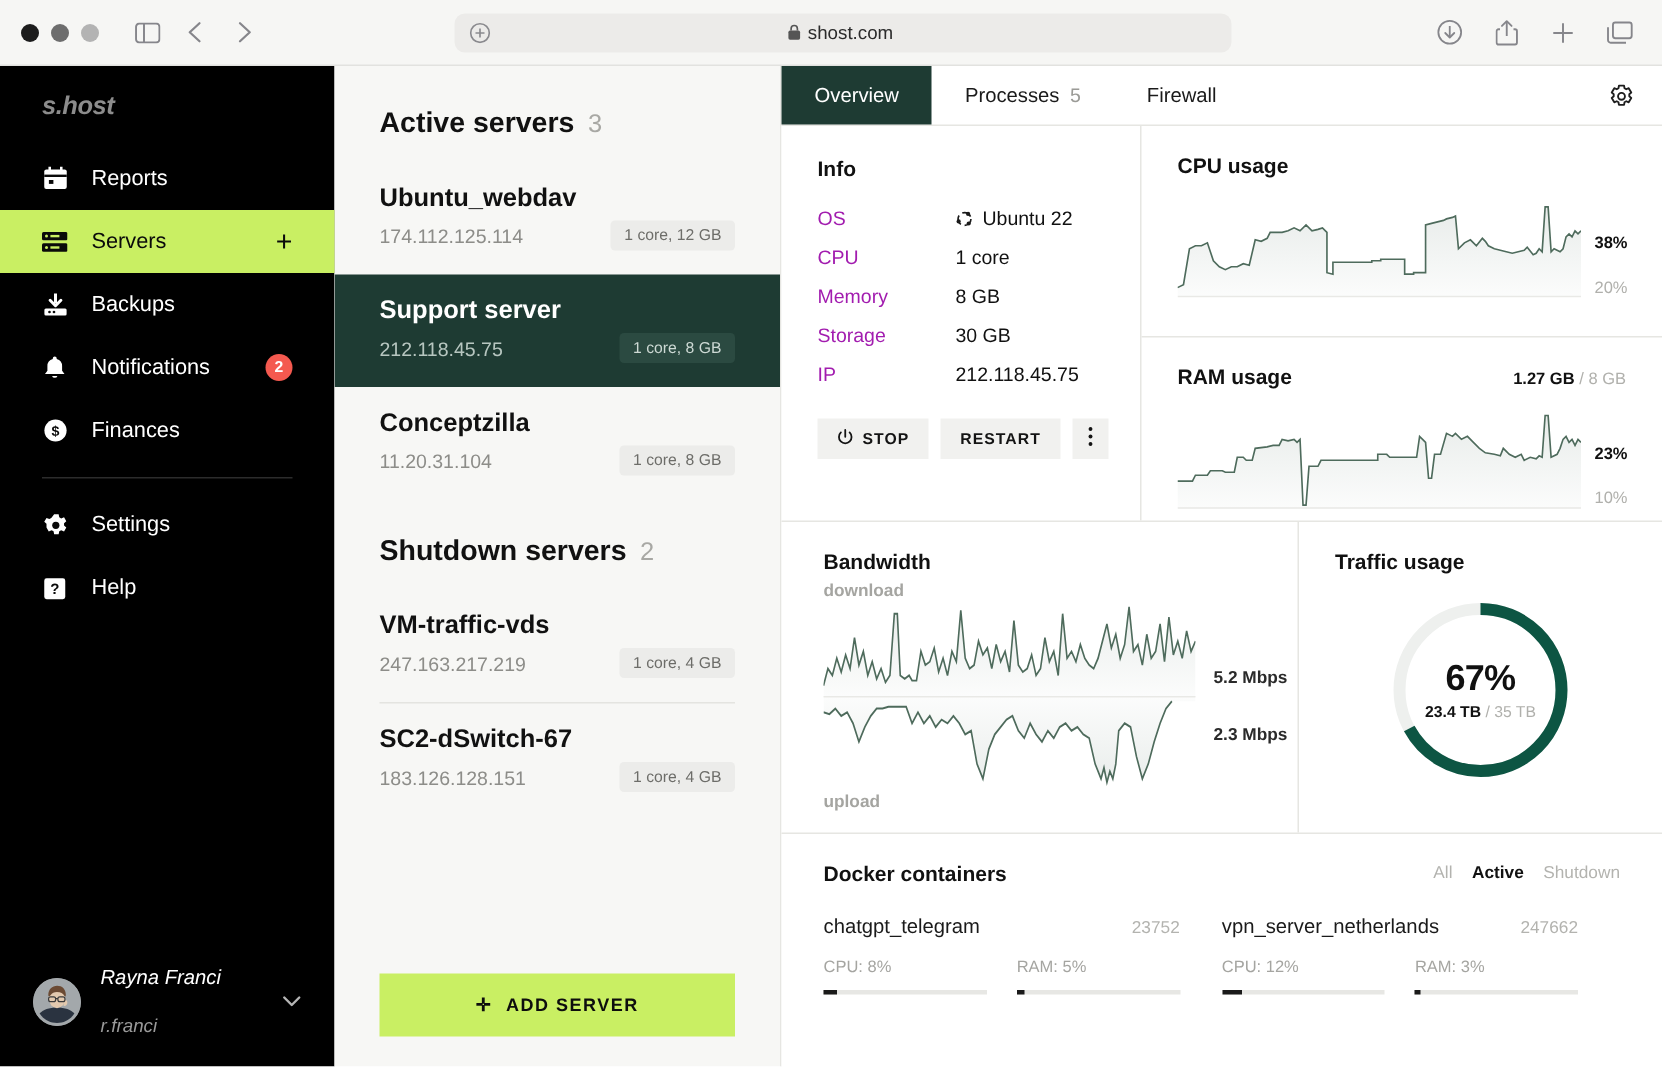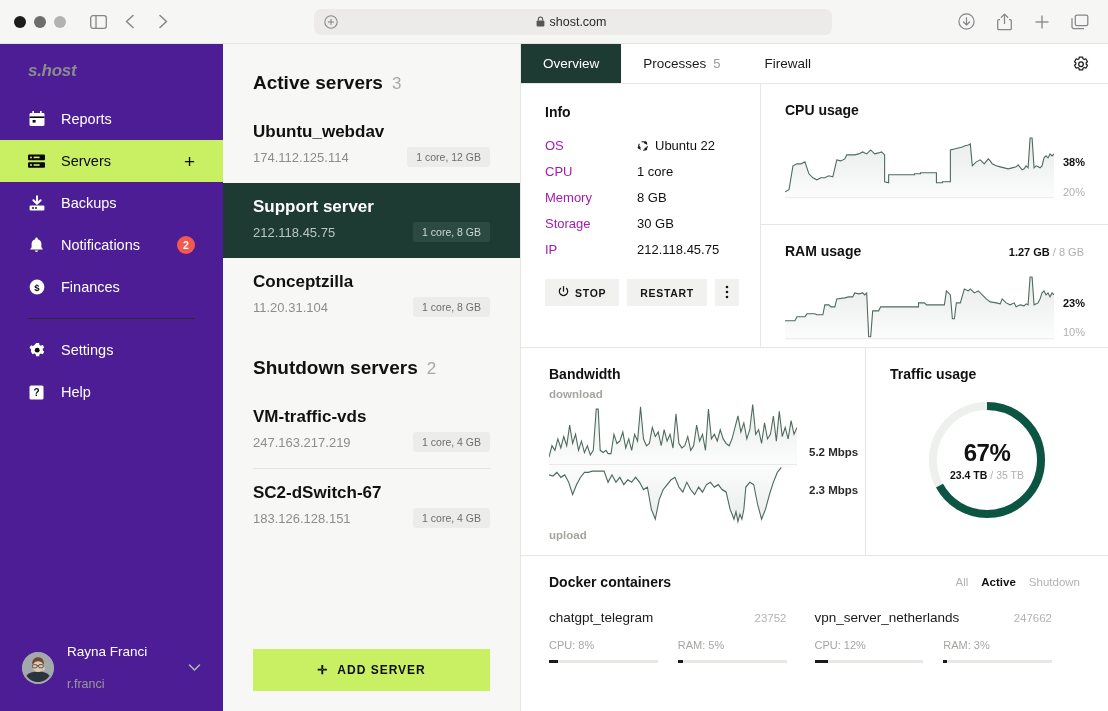--- a/index.html
+++ b/index.html
@@ -21,38 +21,38 @@
   .dot.d1 { background: #1c1c1c; }
   .dot.d2 { background: #6d6d6d; }
   .dot.d3 { background: #b3b3b3; }
   .chrome-btn {
     width: 28px; height: 28px; display: flex; align-items: center;
     justify-content: center; color: #86868b;
   }
   .chrome-btn svg { display: block; }
   .nav-group { display: flex; gap: 4px; margin-left: 4px; }
   .urlbar {
-    position: absolute; left: 314px; width: 518px; height: 26px;
+    position: absolute; left: 303px; width: 518px; height: 26px;
     background: #ecebe9; border-radius: 7px;
     display: flex; align-items: center; padding: 0 10px;
   }
   .urlbar .plus-ic { color: #8a8a8e; display: flex; }
   .url-center {
     flex: 1; display: flex; align-items: center; justify-content: center;
     gap: 5px; font-size: 12.5px; color: #2b2b2b; margin-right: 18px;
   }
   .lock { color: #555; display: flex; }
   .chrome-right { margin-left: auto; display: flex; gap: 10px; align-items: center; }
 
   
   .body-row { flex: 1; display: flex; min-height: 0; }
 
   
   .sidebar {
-    width: 223px; min-width: 223px; background: #4c1d95;
+    width: 223px; min-width: 223px; background: #000000;
     display: flex; flex-direction: column; color: #fff;
   }
   .brand {
     height: 54px; display: flex; align-items: center; padding: 0 28px;
     font-size: 17px; font-weight: bold; font-style: italic;
     letter-spacing: -0.3px; color: #8c8c8c;
   }
   .nav { display: flex; flex-direction: column; }
   .nav-item {
     height: 42px; display: flex; align-items: center; padding: 0 28px;
@@ -71,21 +71,21 @@
   .nav-sep { height: 1px; background: #2c2c2c; margin: 10px 28px; }
   .sidebar-spacer { flex: 1; }
   .profile {
     display: flex; align-items: center; gap: 13px; padding: 14px 22px 20px 22px;
   }
   .avatar {
     width: 32px; height: 32px; border-radius: 50%; overflow: hidden;
     background: #9fa3a6; flex-shrink: 0; position: relative;
   }
   .avatar svg { display: block; }
-  .profile-txt { display: flex; flex-direction: column; gap: 18px; flex: 1; }
+  .profile-txt { display: flex; flex-direction: column; gap: 18px; flex: 1; font-style: italic; }
   .profile-name { font-size: 13.5px; color: #fff; }
   .profile-handle { font-size: 12.5px; color: #9a9a9a; }
   .chev { color: #b5b5b5; display: flex; }
 
   
   .serverlist {
     width: 298px; min-width: 298px; background: #f7f7f5;
     display: flex; flex-direction: column; border-right: 1px solid #e6e6e2;
   }
   .sl-scroll { flex: 1; overflow: hidden; }

